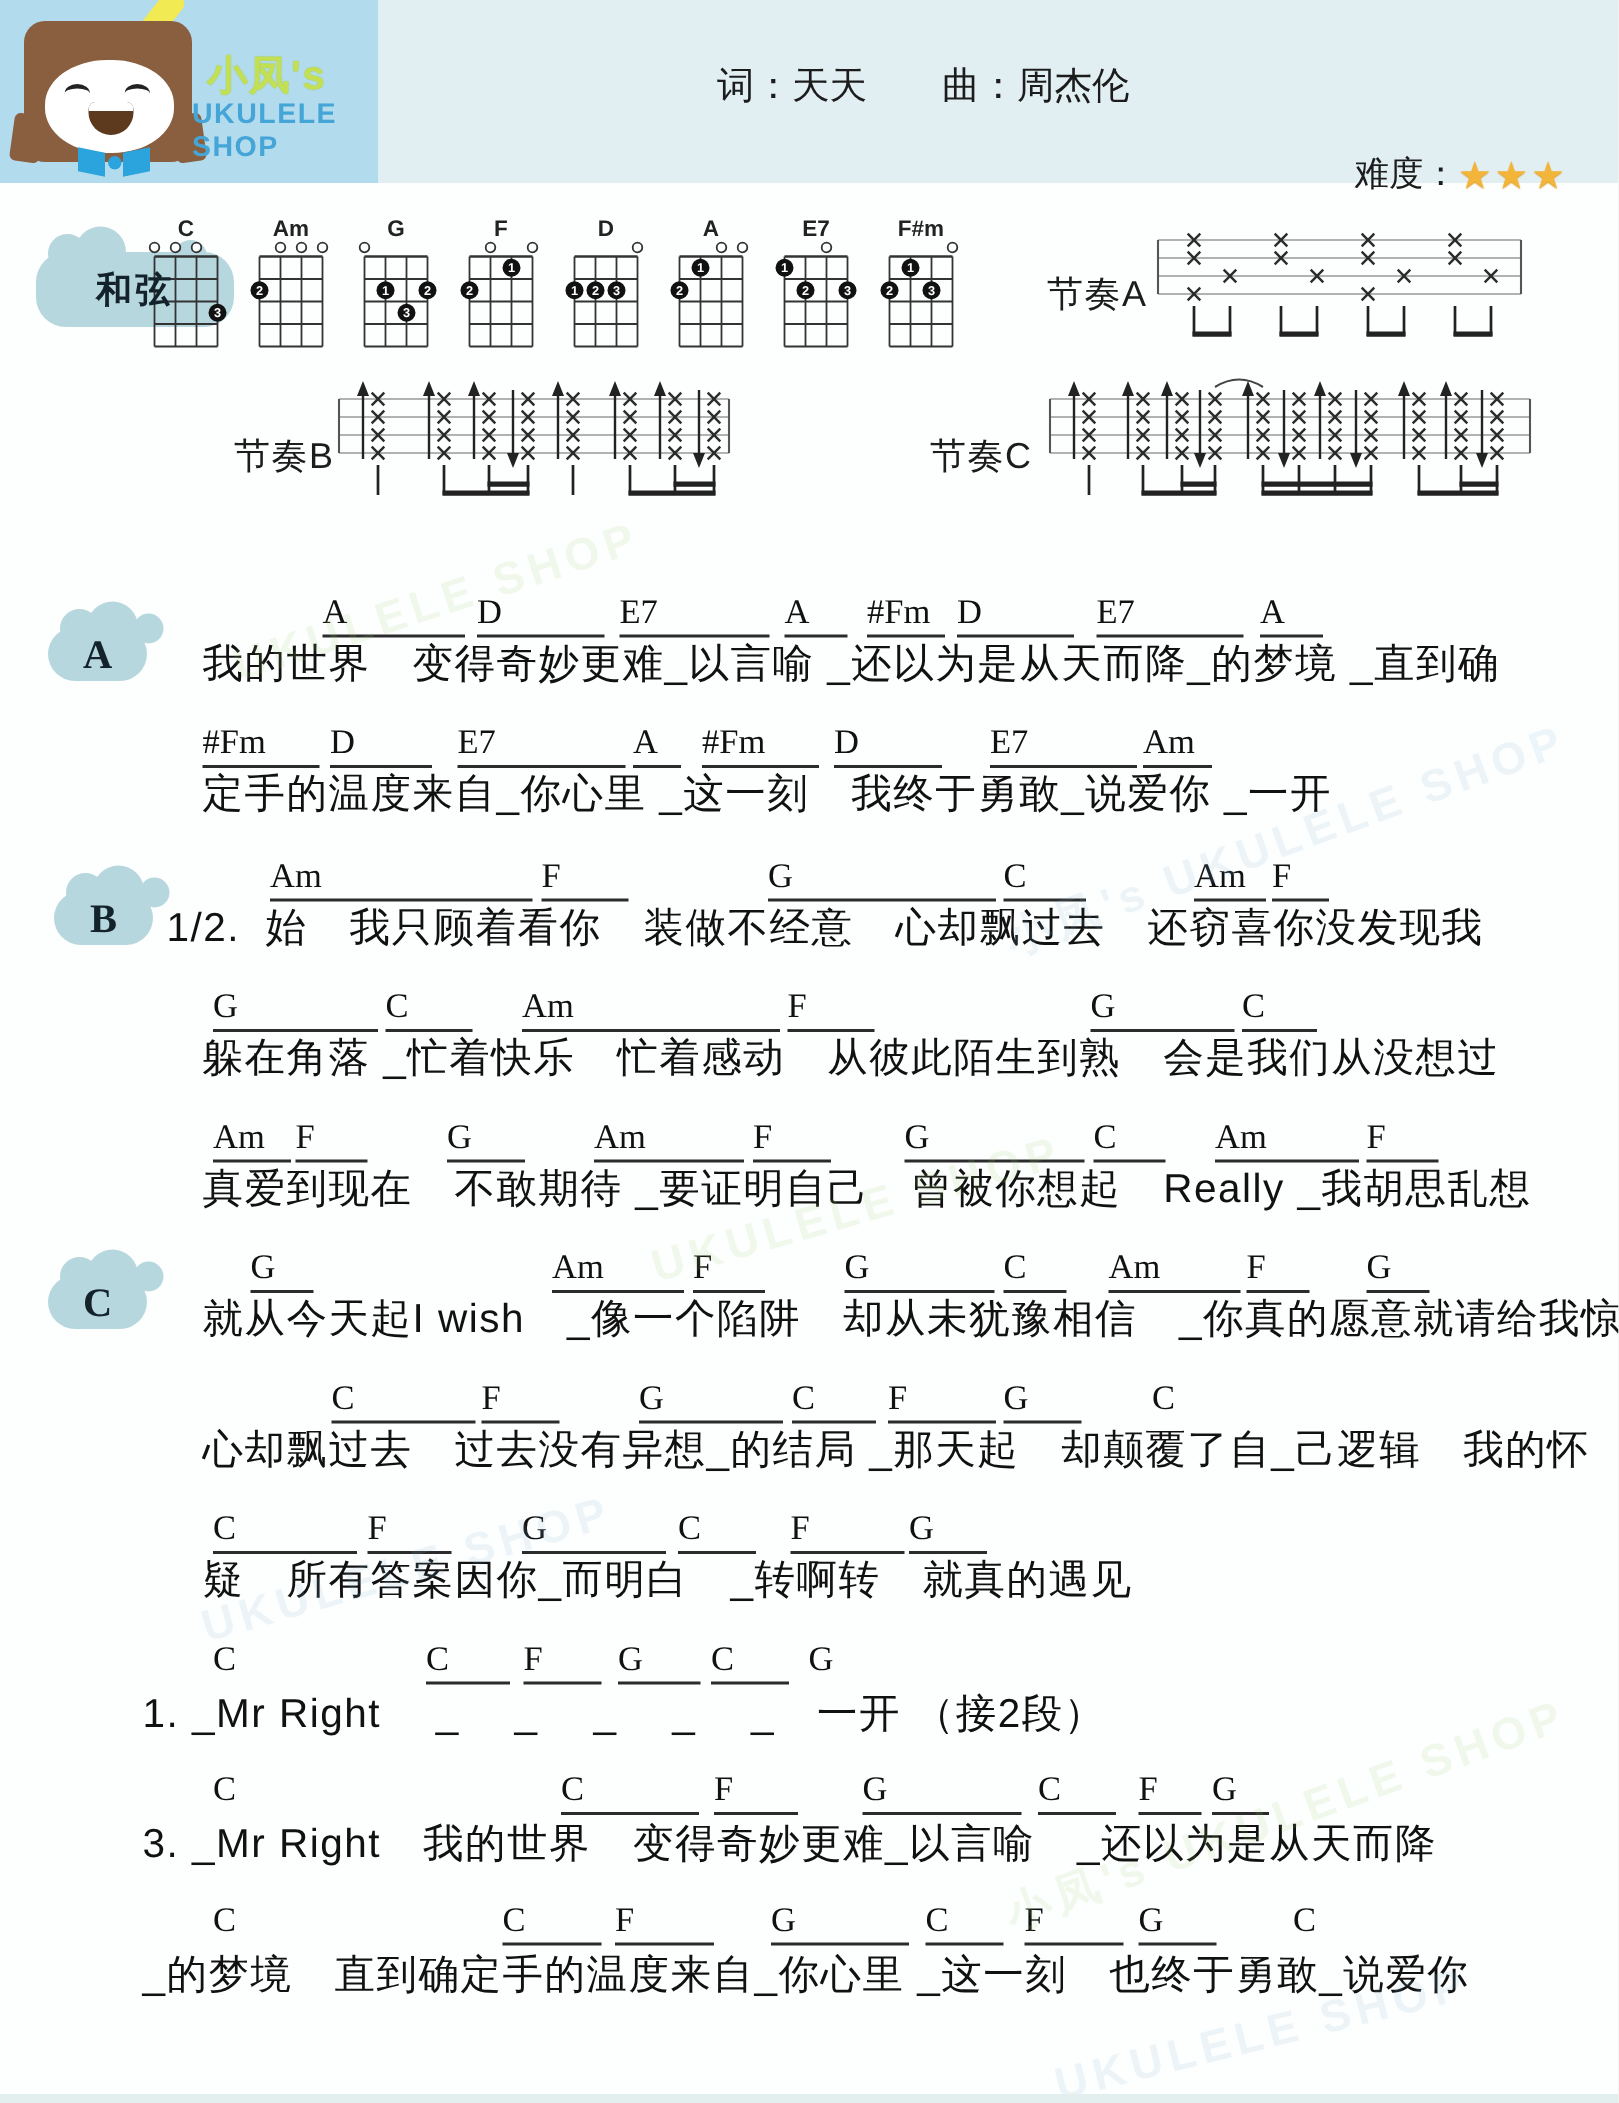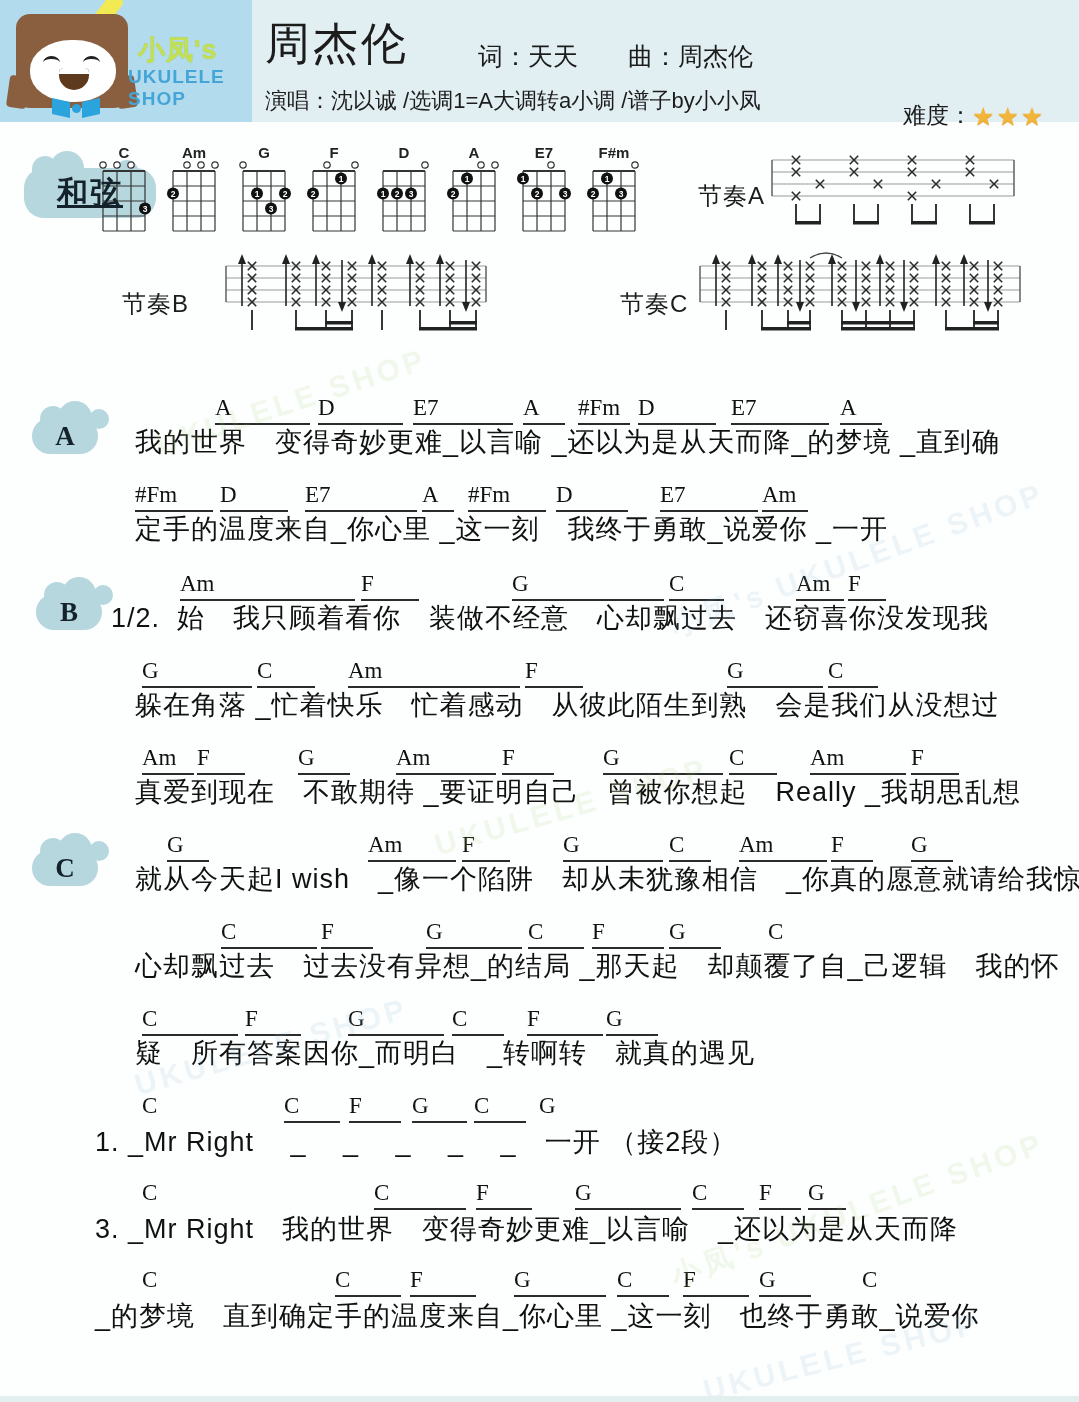--- a/index.html
+++ b/index.html
@@ -31,21 +31,21 @@
   .subtitle{position:absolute;left:265px;top:86px;font-size:22px;color:#1c1c1c;}
   .difficulty{position:absolute;left:903px;top:100px;font-size:23px;color:#1c1c1c;}
   .stars{color:#f2b53a;font-size:25px;letter-spacing:2px;text-shadow:0 1px 1px #d89a20;vertical-align:-2px;}
   
   .cloud{position:absolute;background:#b7d7de;border-radius:20px;display:flex;align-items:center;
          justify-content:center;font-weight:bold;color:#14232b;}
   .cloud::before{content:"";position:absolute;top:-12px;left:8px;width:26px;height:26px;border-radius:50%;
          background:#b7d7de;box-shadow:46px 0 0 -3px #b7d7de;}
   .cloud::after{content:"";position:absolute;top:-17px;left:26px;width:34px;height:34px;border-radius:50%;background:#b7d7de;}
   .cloud span{position:relative;z-index:2;}
-  .cloud.big{width:132px;height:50px;font-size:31px;letter-spacing:2px;text-decoration:underline;}
+  .cloud.big{width:132px;height:50px;font-size:24px;letter-spacing:2px;}
   .cloud.big::before{box-shadow:82px 2px 0 -2px #b7d7de;}
   .cloud.small{width:66px;height:36px;font-size:27px;font-family:"Liberation Serif","DejaVu Serif",serif;}
   
   .diag-name{position:absolute;width:56px;text-align:center;font-size:15px;font-weight:bold;color:#222;}
   .diag-svg{position:absolute;}
   
   .rhythm-label{position:absolute;font-size:24px;color:#1c1c1c;letter-spacing:1px;}
   .rhythm-svg{position:absolute;}
   
   .chord-label{position:absolute;font-family:"Liberation Serif","DejaVu Serif",serif;font-size:23px;
@@ -72,23 +72,21 @@
         <div class="eye l"></div>
         <div class="eye r"></div>
         <div class="mouth"></div>
       </div>
       <div class="bow">
           <div class="bow-knot"></div>
         </div>
       <div class="shop-cn">小凤's</div>
       <div class="shop-en">UKULELE SHOP</div>
     </div>
-    <div class="title">周杰伦</div>
     <div class="credits">词：天天　　曲：周杰伦</div>
-    <div class="subtitle">演唱：沈以诚 /选调1=A大调转a小调 /谱子by小小凤</div>
     <div class="difficulty">
       <span>难度：</span><span class="stars">★★★</span>
     </div>
   </div>
 
   <div class="cloud big" style="left:24px;top:168px;">
     <span>和弦</span>
   </div>
 
   <div id="score-root">
@@ -280,21 +278,21 @@
           <line x1="86" y1="58" x2="86" y2="78" stroke="#222" stroke-width="1.8"></line>
           <line x1="110" y1="58" x2="110" y2="78" stroke="#222" stroke-width="1.8"></line>
           <rect x="85" y="75" width="26" height="3.5" fill="#222"></rect>
           <line x1="144" y1="58" x2="144" y2="78" stroke="#222" stroke-width="1.8"></line>
           <line x1="168" y1="58" x2="168" y2="78" stroke="#222" stroke-width="1.8"></line>
           <rect x="143" y="75" width="26" height="3.5" fill="#222"></rect>
           <line x1="202" y1="58" x2="202" y2="78" stroke="#222" stroke-width="1.8"></line>
           <line x1="226" y1="58" x2="226" y2="78" stroke="#222" stroke-width="1.8"></line>
           <rect x="201" y="75" width="26" height="3.5" fill="#222"></rect>
         </svg></div>
-      <div class="rhythm-label" style="left:122px;top:288px;">节奏B</div>
+      <div class="rhythm-label" style="left:156px;top:288px;">节奏B</div>
       <div class="rhythm-svg" style="left:222px;top:252px;"><svg width="270" height="100">
           <line x1="4" y1="14" x2="264" y2="14" stroke="#999" stroke-width="1"></line>
           <line x1="4" y1="26" x2="264" y2="26" stroke="#999" stroke-width="1"></line>
           <line x1="4" y1="38" x2="264" y2="38" stroke="#999" stroke-width="1"></line>
           <line x1="4" y1="50" x2="264" y2="50" stroke="#999" stroke-width="1"></line>
           <line x1="4" y1="14" x2="4" y2="50" stroke="#555" stroke-width="1.4"></line>
           <line x1="264" y1="14" x2="264" y2="50" stroke="#555" stroke-width="1.4"></line>
           <line x1="25.8" y1="9.8" x2="34.2" y2="18.2" stroke="#2b2b2b" stroke-width="1.6"></line>
           <line x1="25.8" y1="18.2" x2="34.2" y2="9.8" stroke="#2b2b2b" stroke-width="1.6"></line>
           <line x1="25.8" y1="21.8" x2="34.2" y2="30.2" stroke="#2b2b2b" stroke-width="1.6"></line>

